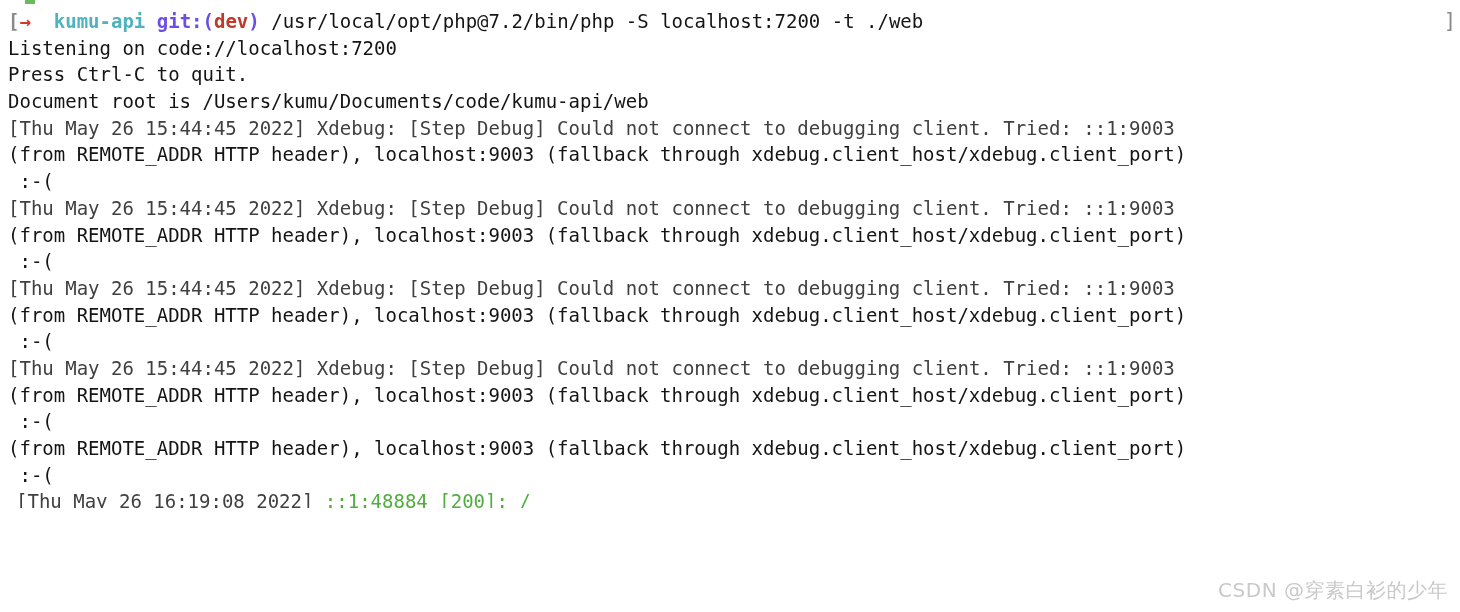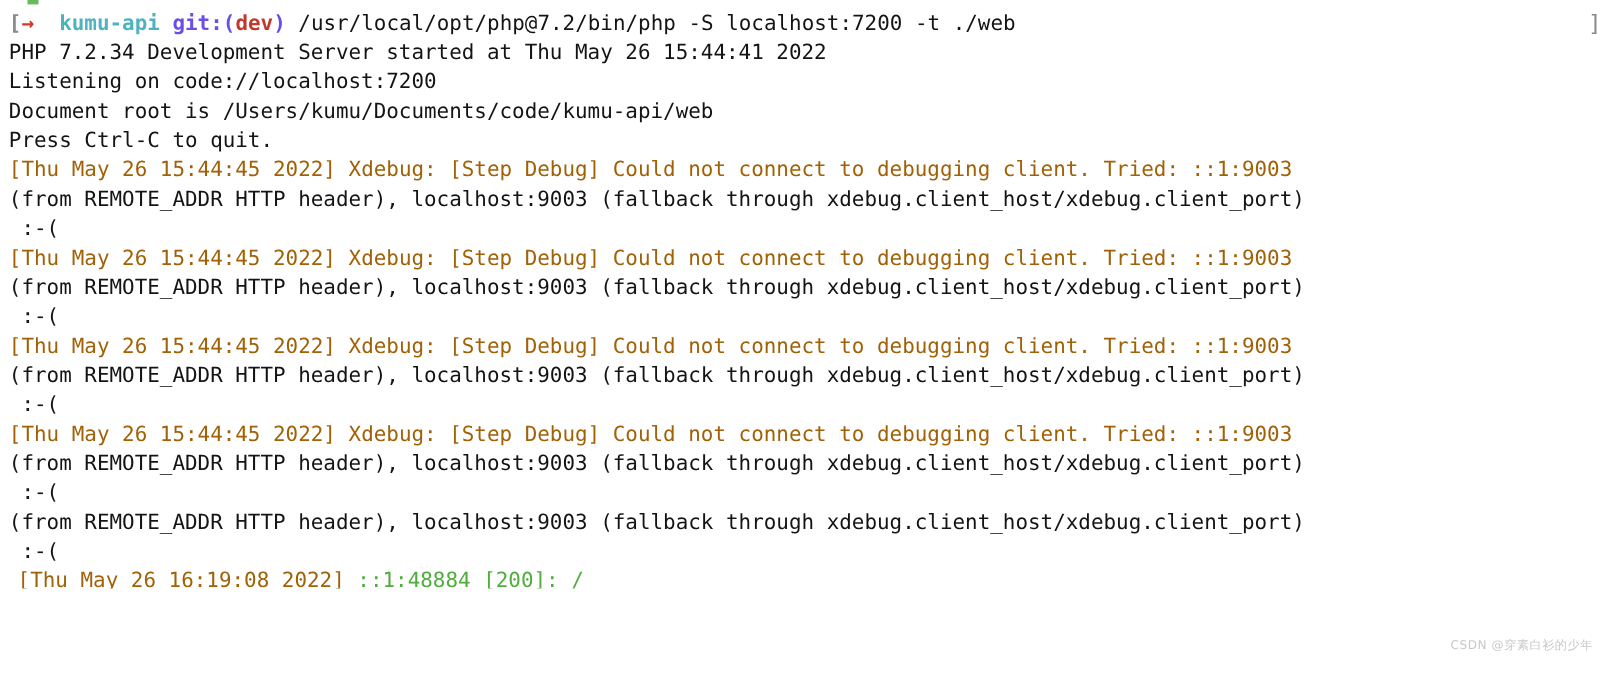--- a/index.html
+++ b/index.html
@@ -59,59 +59,58 @@
 
   
   .tok-bracket { color: #8a8a8a; font-weight: bold; }
   .tok-arrow   { color: #d03a26; font-weight: bold; }
   .tok-repo    { color: #4fb3bf; font-weight: bold; }
   .tok-git     { color: #6b4ee6; font-weight: bold; }
   .tok-branch  { color: #c0392b; font-weight: bold; }
   .tok-cmd     { color: #141414; }
 
   .tok-green   { color: #4fae3e; }
-  .tok-plain   { color: #a16207; }
+  .tok-plain   { color: #404040; }
 
   .rightbracket {
     position: absolute;
     right: 4px;
     top: 8px;
     height: 26.7px;
     line-height: 26.7px;
     font-size: 20.5px;
     color: #8a8a8a;
     font-family: "DejaVu Sans Mono", "Liberation Mono", monospace;
   }
 
   .watermark {
     position: absolute;
     right: 12px;
-    bottom: 18px;
-    font-size: 11px;
+    bottom: 8px;
+    font-size: 20px;
     color: #c9c9c9;
     font-family: "DejaVu Sans", "Liberation Sans", sans-serif;
     white-space: nowrap;
     letter-spacing: .5px;
   }
 </style>
 </head>
 <body>
 
 <div id="terminal">
 
   <div class="top-sliver"></div>
 
   <div class="screen">
 
     <div class="line"><span class="tok-bracket">[</span><span class="tok-arrow">→</span><span class="tok-plain">  </span><span class="tok-repo">kumu-api</span><span class="tok-plain"> </span><span class="tok-git">git:</span><span class="tok-git">(</span><span class="tok-branch">dev</span><span class="tok-git">)</span><span class="tok-cmd"> /usr/local/opt/php@7.2/bin/php -S localhost:7200 -t ./web</span></div>
 
-    <div class="line">PHP 7.2.34 Development Server started at Thu May 26 15:44:41 2022</div>
     <div class="line">Listening on code://localhost:7200</div>
+    <div class="line">Press Ctrl-C to quit.</div>
     <div class="line">Document root is /Users/kumu/Documents/code/kumu-api/web</div>
-    <div class="line">Press Ctrl-C to quit.</div>
 
     <div class="line"><span class="tok-plain">[Thu May 26 15:44:45 2022] </span><span class="tok-plain">Xdebug: [Step Debug] Could not connect to debugging client. Tried: ::1:9003</span></div>
     <div class="line">(from REMOTE_ADDR HTTP header), localhost:9003 (fallback through xdebug.client_host/xdebug.client_port)</div>
     <div class="line"> :-(</div>
 
 
     <div class="line"><span class="tok-plain">[Thu May 26 15:44:45 2022] </span><span class="tok-plain">Xdebug: [Step Debug] Could not connect to debugging client. Tried: ::1:9003</span></div>
     <div class="line">(from REMOTE_ADDR HTTP header), localhost:9003 (fallback through xdebug.client_host/xdebug.client_port)</div>
     <div class="line"> :-(</div>
 

